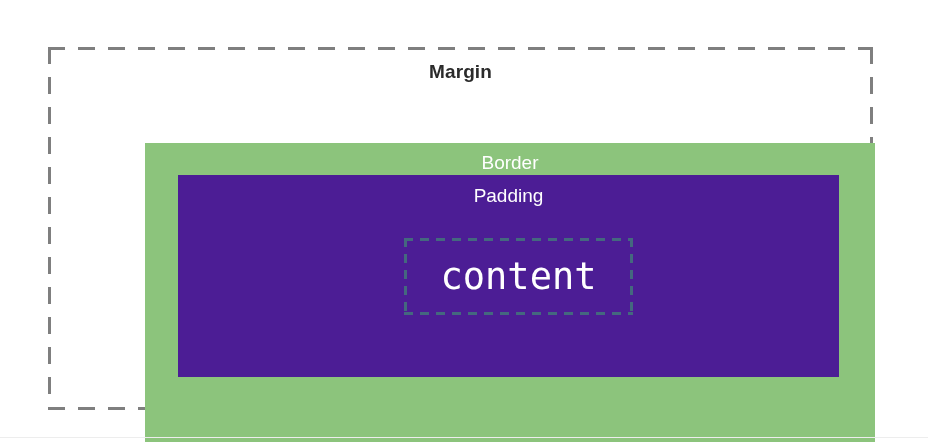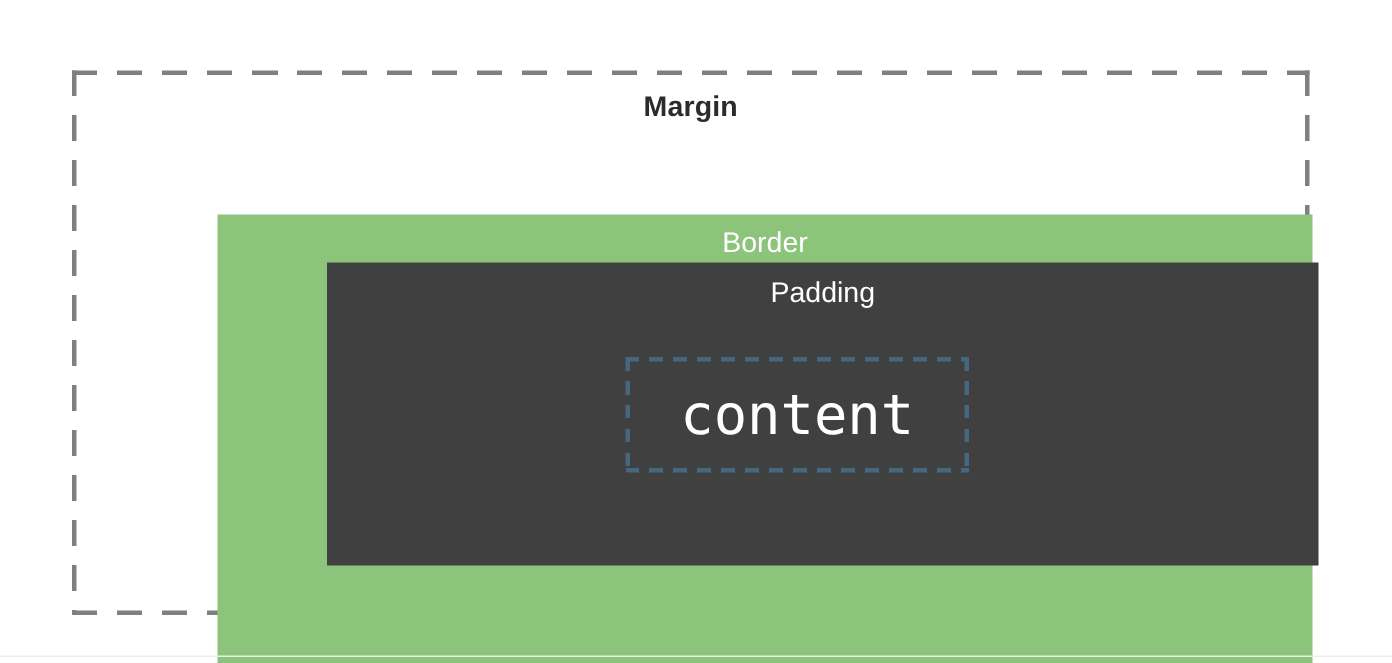--- a/index.html
+++ b/index.html
@@ -97,39 +97,38 @@
     color: #ffffff;
   }
 
   
   .padding-box {
     position: absolute;
     left: 33px;
     top: 32px;
     width: 661px;
     height: 202px;
-    background: #404040;
-    margin-left: 40px;
+    background: #4c1d95;
   }
 
   .label-padding {
     position: absolute;
     left: 0;
     top: 10px;
     width: 100%;
     text-align: center;
     font-size: 19px;
     line-height: 22px;
     color: #ffffff;
   }
 
   
   .content-box {
     position: absolute;
-    left: 199px;
+    left: 226px;
     top: 63px;
     width: 229px;
     height: 77px;
     box-sizing: border-box;
   }
   .content-box .cedge-top,
   .content-box .cedge-bottom {
     position: absolute;
     left: 0;
     width: 100%;

